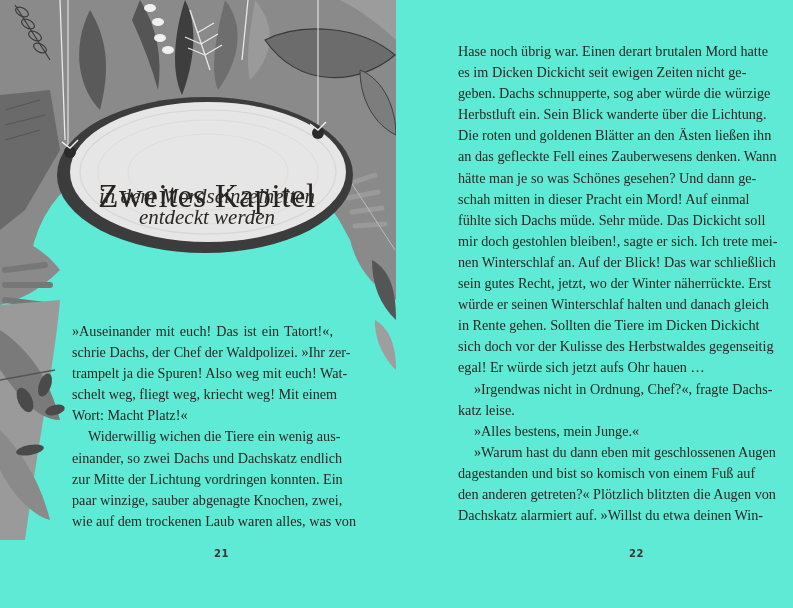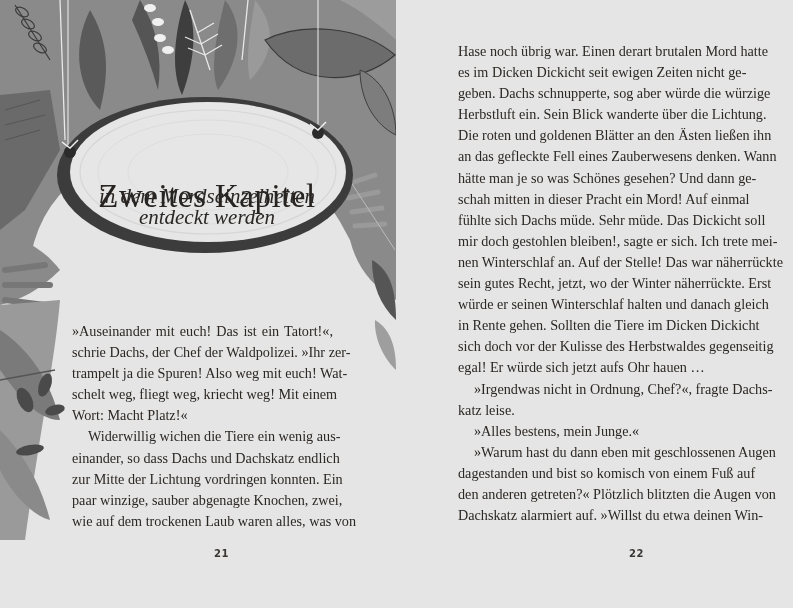--- a/index.html
+++ b/index.html
@@ -1,21 +1,21 @@
 <!DOCTYPE html>
 <html><head>
 <meta charset="utf-8">
 <style>
   html, body { margin: 0; padding: 0; }
   body {
     width: 793px; height: 608px; background: #ffffff; position: relative; overflow: hidden;
     font-family: "Liberation Serif", "DejaVu Serif", serif; color: #2a2622;
   }
   .spread { position: absolute; left: 0; top: 0; width: 793px; height: 608px; }
-  .page { position: absolute; top: 0; height: 608px; background: #e5e5e5; }
+  .page { position: absolute; top: 0; height: 608px; background: #5eead4; }
   .page-left { left: 0; width: 396px; }
   .page-right { left: 396px; width: 397px; }
 
   
   .illustration { position: absolute; left: 0; top: 0; width: 396px; height: 540px; }
   .illustration svg { display: block; }
 
   
   .chapter-title {
     position: absolute; left: 66px; top: 138px; width: 282px; text-align: center;
@@ -148,42 +148,42 @@
       <div>entdeckt werden</div>
     </div>
 
     <div class="text-block left-text">
       <span class="line">»Auseinander mit euch! Das ist ein Tatort!«,</span>
       <span class="line">schrie Dachs, der Chef der Waldpolizei. »Ihr zer-</span>
       <span class="line">trampelt ja die Spuren! Also weg mit euch! Wat-</span>
       <span class="line">schelt weg, fliegt weg, kriecht weg! Mit einem</span>
       <span class="line last">Wort: Macht Platz!«</span>
       <span class="line ind">Widerwillig wichen die Tiere ein wenig aus-</span>
-      <span class="line">einander, so dass Dachs und Dachskatz endlich</span>
+      <span class="line">einander, so zwei Dachs und Dachskatz endlich</span>
       <span class="line">zur Mitte der Lichtung vordringen konnten. Ein</span>
       <span class="line">paar winzige, sauber abgenagte Knochen, zwei,</span>
       <span class="line">wie auf dem trockenen Laub waren alles, was von</span>
     </div>
 
     <div class="folio folio-left">21</div>
   </div>
 
   <div class="page page-right">
     <div class="text-block right-text" style="left:62px;">
       <span class="line">Hase noch übrig war. Einen derart brutalen Mord hatte</span>
       <span class="line">es im Dicken Dickicht seit ewigen Zeiten nicht ge-</span>
       <span class="line">geben. Dachs schnupperte, sog aber würde die würzige</span>
       <span class="line">Herbstluft ein. Sein Blick wanderte über die Lichtung.</span>
       <span class="line">Die roten und goldenen Blätter an den Ästen ließen ihn</span>
       <span class="line">an das gefleckte Fell eines Zauberwesens denken. Wann</span>
       <span class="line">hätte man je so was Schönes gesehen? Und dann ge-</span>
       <span class="line">schah mitten in dieser Pracht ein Mord! Auf einmal</span>
       <span class="line">fühlte sich Dachs müde. Sehr müde. Das Dickicht soll</span>
       <span class="line">mir doch gestohlen bleiben!, sagte er sich. Ich trete mei-</span>
-      <span class="line">nen Winterschlaf an. Auf der Stelle! Das war näherrückte</span>
+      <span class="line">nen Winterschlaf an. Auf der Blick! Das war schließlich</span>
       <span class="line">sein gutes Recht, jetzt, wo der Winter näherrückte. Erst</span>
       <span class="line">würde er seinen Winterschlaf halten und danach gleich</span>
       <span class="line">in Rente gehen. Sollten die Tiere im Dicken Dickicht</span>
       <span class="line">sich doch vor der Kulisse des Herbstwaldes gegenseitig</span>
       <span class="line last">egal! Er würde sich jetzt aufs Ohr hauen …</span>
       <span class="line ind">»Irgendwas nicht in Ordnung, Chef?«, fragte Dachs-</span>
       <span class="line last">katz leise.</span>
       <span class="line ind last">»Alles bestens, mein Junge.«</span>
       <span class="line ind">»Warum hast du dann eben mit geschlossenen Augen</span>
       <span class="line">dagestanden und bist so komisch von einem Fuß auf</span>

